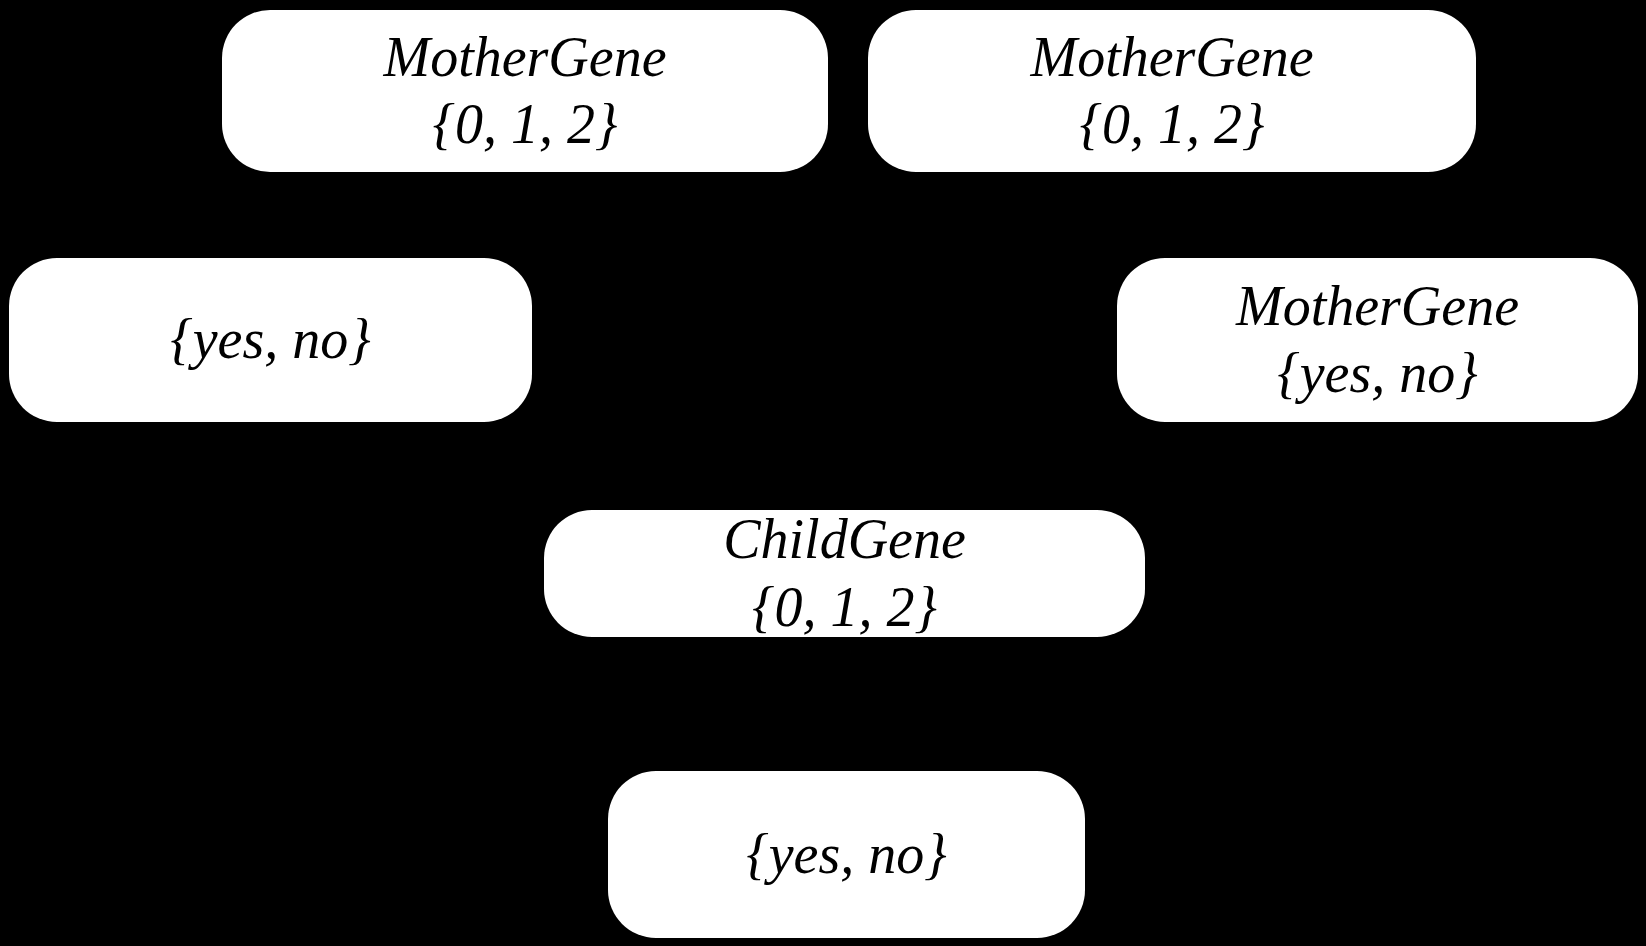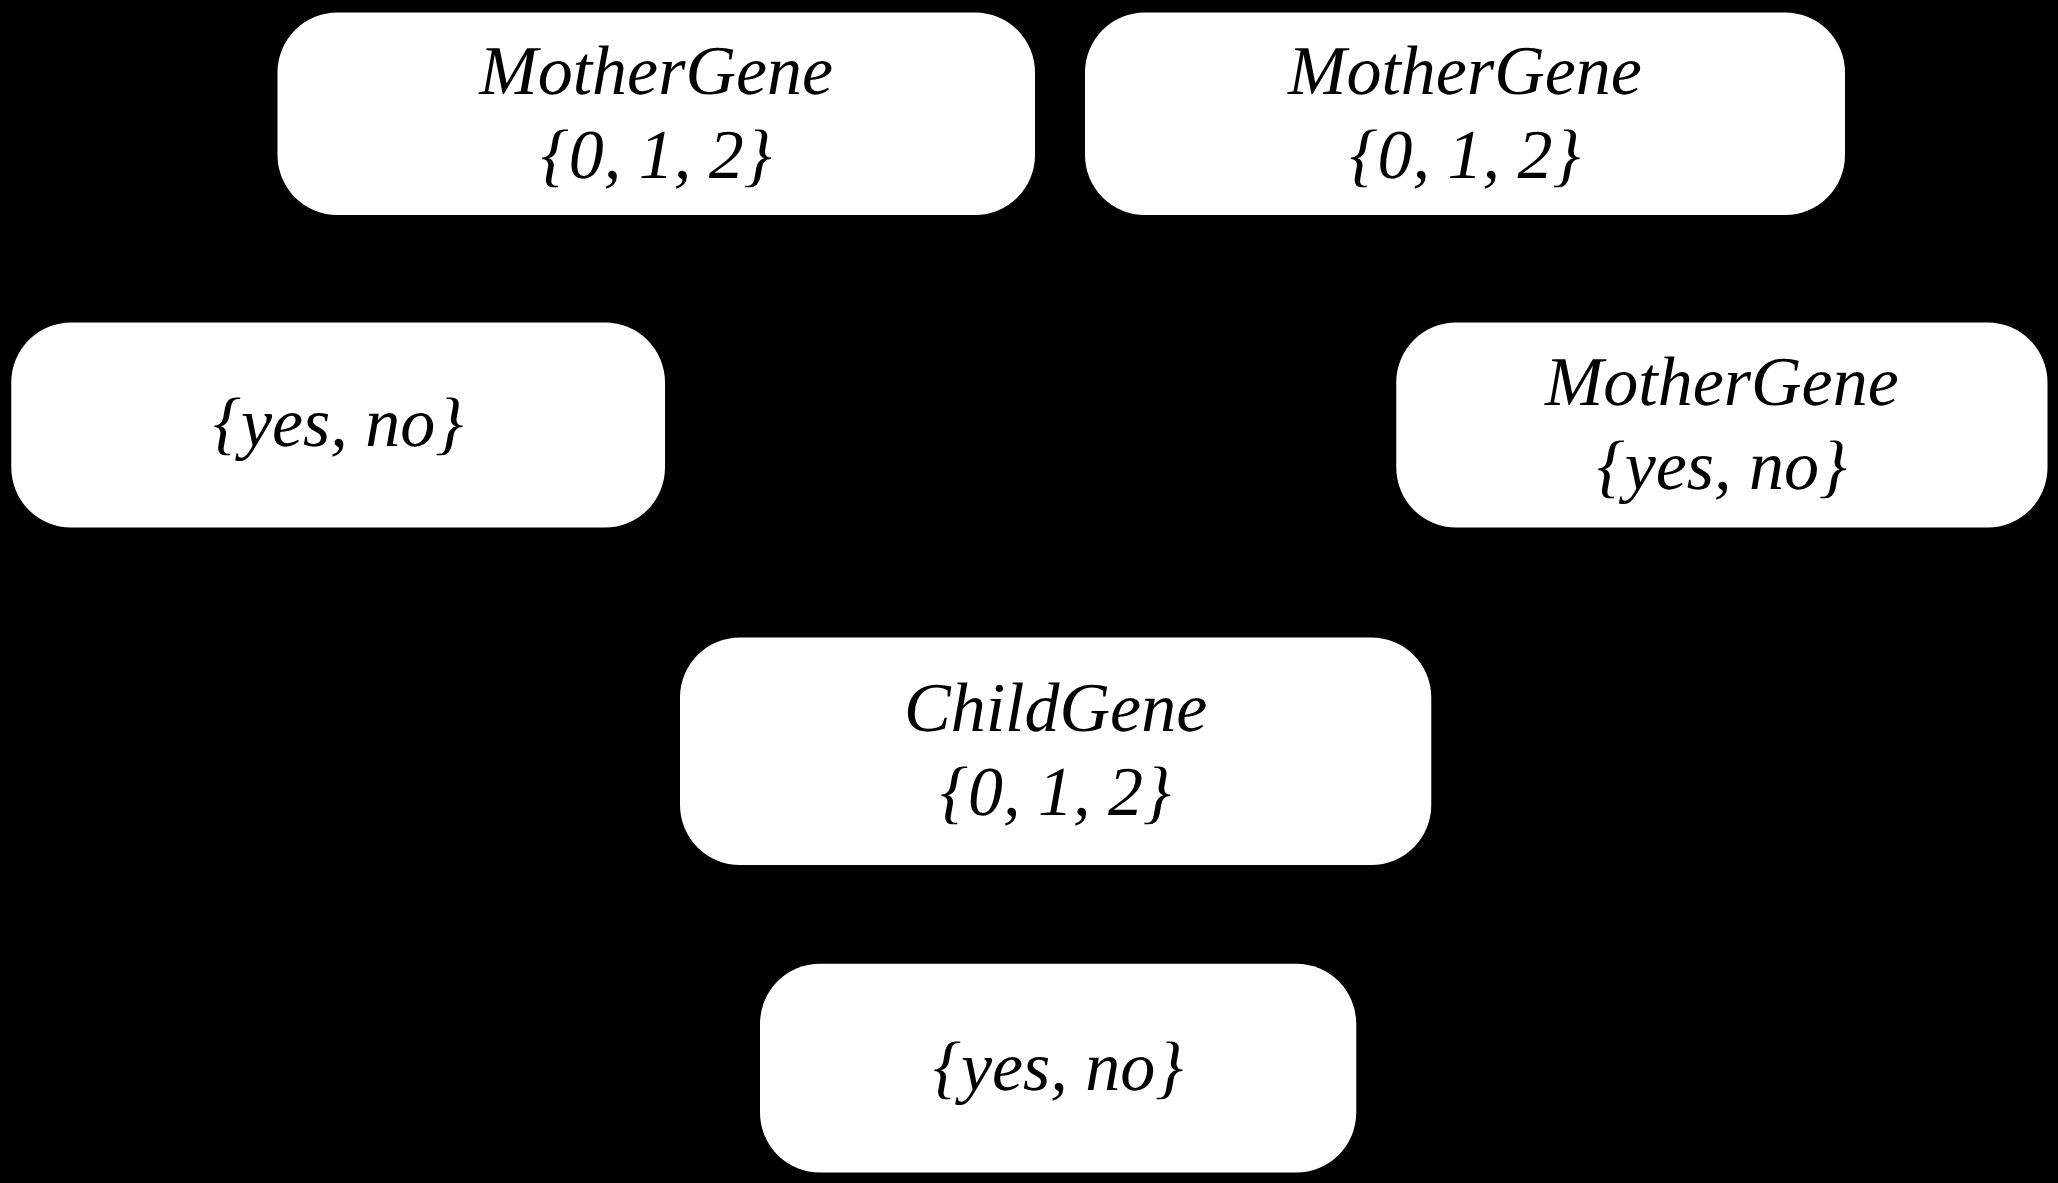--- a/index.html
+++ b/index.html
@@ -32,21 +32,21 @@
   .node .node-label,
   .node .node-values {
     display: block;
     white-space: nowrap;
   }
   
   [data-name="node-mother-gene"]  { left: 222px;  top: 10px;  width: 606px; height: 162px; }
   [data-name="node-father-gene"]  { left: 868px;  top: 10px;  width: 608px; height: 162px; }
   [data-name="node-mother-trait"] { left: 9px;    top: 258px; width: 523px; height: 164px; }
   [data-name="node-father-trait"] { left: 1117px; top: 258px; width: 521px; height: 164px; }
-  [data-name="node-child-gene"]   { left: 544px;  top: 510px; width: 601px; height: 182px; }
+  [data-name="node-child-gene"]   { left: 544px;  top: 510px; width: 601px; height: 127px; }
   [data-name="node-child-trait"]  { left: 608px;  top: 771px; width: 477px; height: 167px; }
 </style>
 </head>
 <body>
 
 <div class="canvas" data-name="diagram-canvas">
 
   <div class="node" data-name="node-mother-gene">
     <span class="node-label" data-name="node-title">MotherGene</span>
     <span class="node-values" data-name="node-domain-set">{0, 1, 2}</span>

